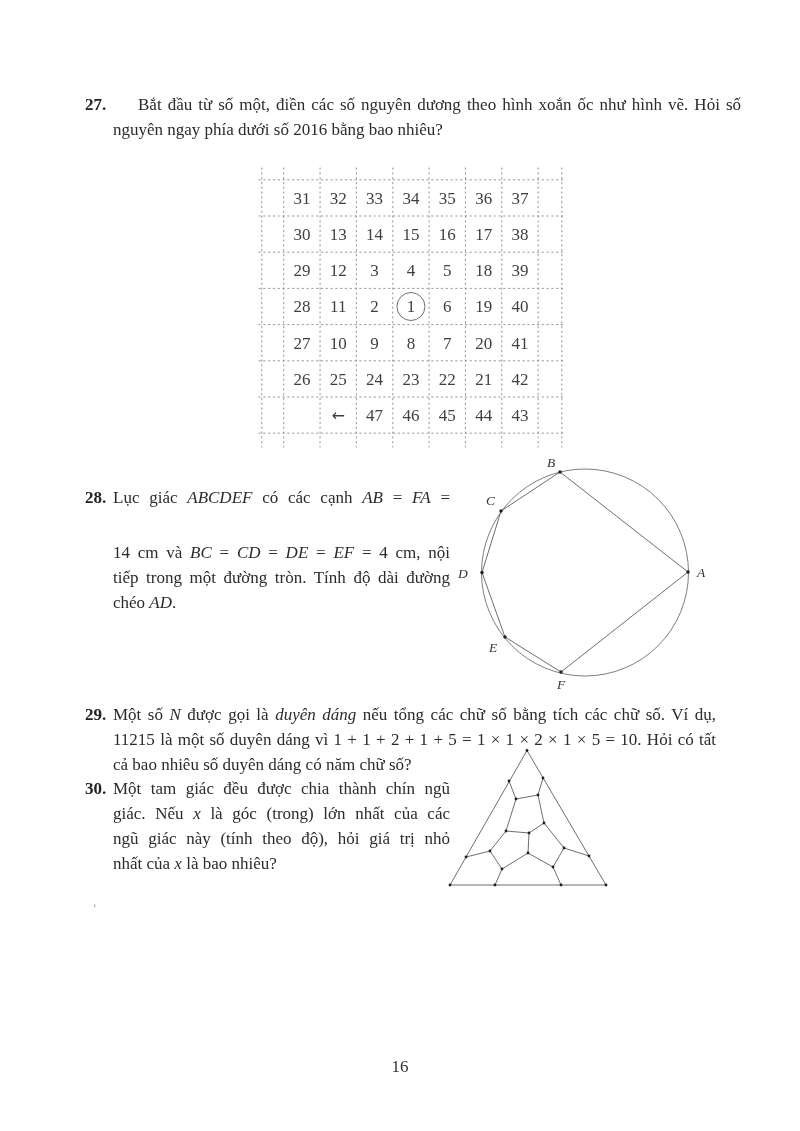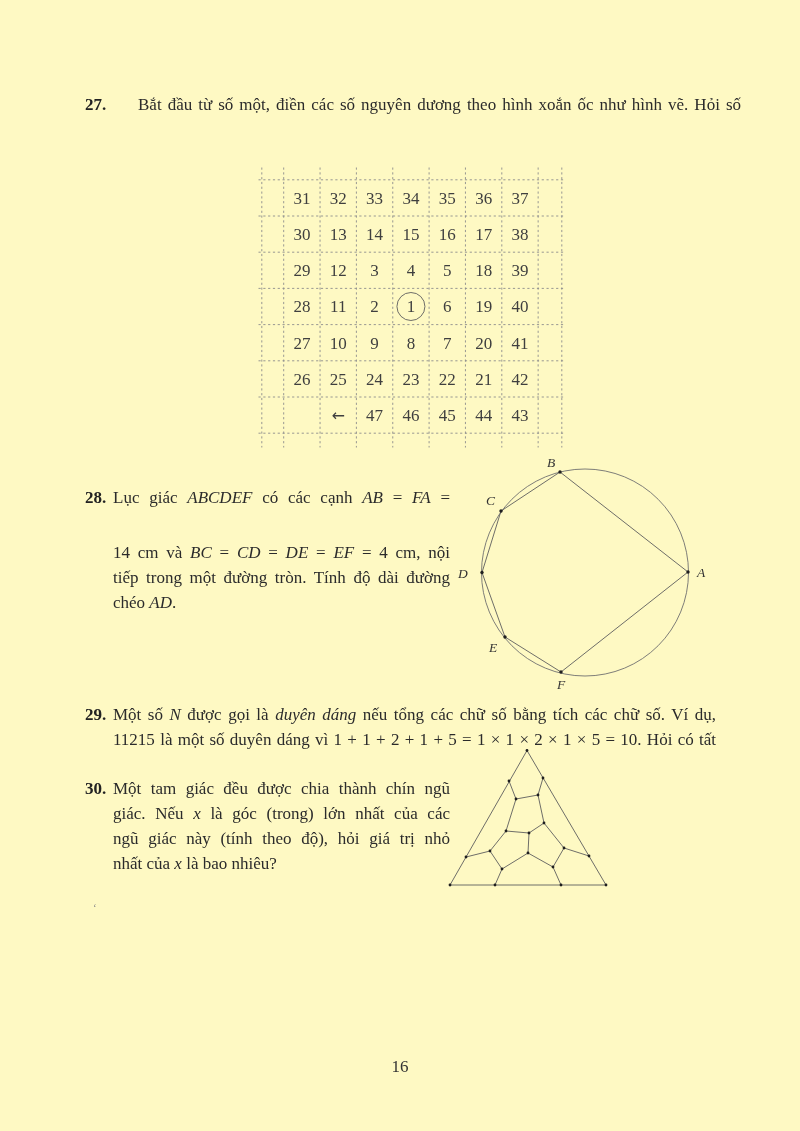--- a/index.html
+++ b/index.html
@@ -1,18 +1,18 @@
 <!DOCTYPE html>
 <html><head>
 <meta charset="utf-8">
 <style>
   html,body{margin:0;padding:0;background:#e8e8e8;}
   #page{
     position:relative;width:800px;height:1131px;margin:0 auto;
-    background:#fef9c3;overflow:hidden;
+    background:#ffffff;overflow:hidden;
     font-family:"Liberation Serif","DejaVu Serif",serif;color:#2b2b2b;
   }
   .prob{position:absolute;font-size:17px;line-height:25px;}
   .pnum{position:absolute;left:0;top:0;font-weight:bold;color:#222;}
   .ptext{margin-left:28px;}
   .tline{white-space:nowrap;}
   .it{font-style:italic;}
   #prob27{left:85px;top:92px;width:631px;}
   #prob28{left:85px;top:485px;width:365px;}
   #prob29{left:85px;top:702px;width:631px;}
@@ -27,38 +27,40 @@
 </style>
 </head>
 <body>
 
 <div id="page">
 
   <div class="prob" id="prob27">
     <span class="pnum">27.</span>
     <div class="ptext">
         <div class="tline just" style="word-spacing: 1.7717px; margin-left: 25px;"><span>Bắt đầu từ số một, điền các số nguyên dương theo hình xoắn ốc như hình vẽ. Hỏi số</span></div>
+        <div class="tline"><span>nguyên ngay phía dưới số 2016 bằng bao nhiêu?</span></div>
       </div>
   </div>
 
   <div class="prob" id="prob28">
     <span class="pnum">28.</span>
     <div class="ptext">
         <div class="tline just" style="word-spacing: 5.50174px;"><span>Lục giác </span><span class="it">ABCDEF</span><span> có các cạnh </span><span class="it">AB</span><span> = </span><span class="it">FA</span><span> =</span></div>
         <div class="tline just" style="word-spacing: 3.4988px; margin-top: 30px;"><span>14 cm và </span><span class="it">BC</span><span> = </span><span class="it">CD</span><span> = </span><span class="it">DE</span><span> = </span><span class="it">EF</span><span> = 4 cm, nội</span></div>
         <div class="tline just" style="word-spacing: 3.32031px;"><span>tiếp trong một đường tròn. Tính độ dài đường</span></div>
         <div class="tline"><span>chéo </span><span class="it">AD</span><span>.</span></div>
       </div>
   </div>
 
   <div class="prob" id="prob29">
     <span class="pnum">29.</span>
     <div class="ptext">
         <div class="tline just" style="word-spacing: 2.26645px;"><span>Một số </span><span class="it">N</span><span> được gọi là </span><span class="it">duyên dáng</span><span> nếu tổng các chữ số bằng tích các chữ số. Ví dụ,</span></div>
         <div class="tline just" style="word-spacing: 1.04375px;"><span>11215 là một số duyên dáng vì 1 + 1 + 2 + 1 + 5 = 1 × 1 × 2 × 1 × 5 = 10. Hỏi có tất</span></div>
+        <div class="tline"><span>cả bao nhiêu số duyên dáng có năm chữ số?</span></div>
       </div>
   </div>
 
   <div class="prob" id="prob30">
     <span class="pnum">30.</span>
     <div class="ptext">
         <div class="tline just" style="word-spacing: 5.15039px;"><span>Một tam giác đều được chia thành chín ngũ</span></div>
         <div class="tline just" style="word-spacing: 5.39757px; text-align: center;"><span>giác. Nếu </span><span class="it">x</span><span> là góc (trong) lớn nhất của các</span></div>
         <div class="tline just" style="word-spacing: 5.44444px;"><span>ngũ giác này (tính theo độ), hỏi giá trị nhỏ</span></div>
         <div class="tline"><span>nhất của </span><span class="it">x</span><span> là bao nhiêu?</span></div>

